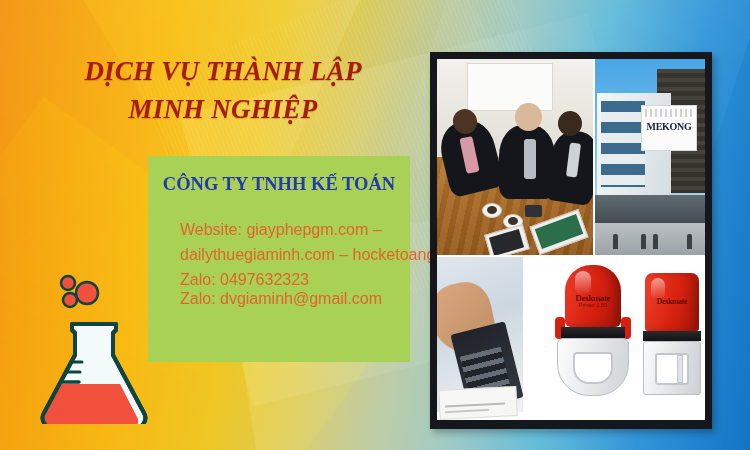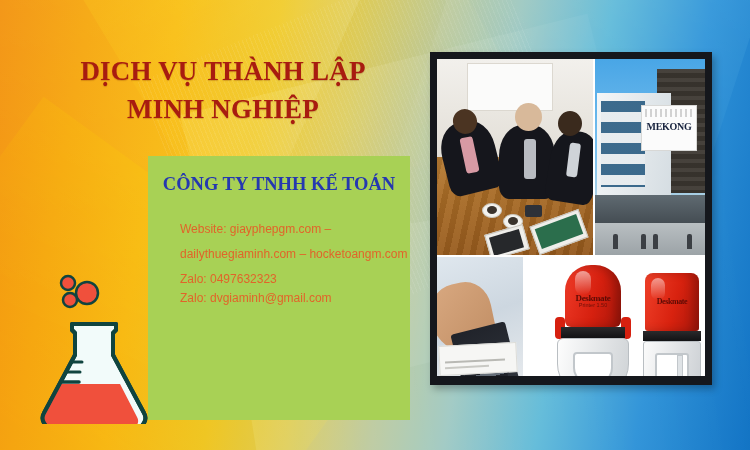--- a/index.html
+++ b/index.html
@@ -72,64 +72,65 @@
     position:absolute; left:28px; top:52px; width:390px;
     text-align:center;
     font-family:"Liberation Serif", serif;
     font-weight:bold;
     color:#a81c10;
     font-size:27px;
     line-height:38px;
     letter-spacing:.2px;
     text-shadow:0 1px 1px rgba(120,40,10,.25);
     white-space:nowrap;
+    font-style:italic;
   }
 
   
   .green-card {
     position:absolute; left:148px; top:156px;
-    width:262px; height:264px;
+    width:262px; height:206px;
     background:#a8d155;
     box-shadow:0 0 0 0 rgba(0,0,0,0);
   }
   .company-name {
     margin-top:16px;
     text-align:center;
     font-family:"Liberation Serif", serif;
     font-weight:bold;
     color:#2538b0;
     font-size:18.5px;
     line-height:24px;
     white-space:nowrap;
   }
   .contact {
     margin-top:24px;
     padding-left:32px;
     color:#e1642a;
   }
   .contact .sans {
     font-family:"Liberation Sans", sans-serif;
-    font-size:12px;
+    font-size:16px;
     line-height:19px;
     white-space:nowrap;
   }
   .contact .serif {
     font-family:"Liberation Serif", serif;
     font-size:14.5px;
     line-height:21px;
     white-space:nowrap;
   }
   .web-line { margin-bottom:6px; }
 
   
   .flask-wrap { position:absolute; left:36px; top:272px; width:116px; height:152px; }
 
   
   .collage {
-    position:absolute; left:430px; top:52px; width:282px; height:333px;
+    position:absolute; left:430px; top:52px; width:282px; height:377px;
     background:#15171c;
     padding:7px 7px 9px 7px;
     box-shadow:3px 4px 7px rgba(0,0,0,.28);
   }
   .collage-inner { position:relative; width:100%; height:100%; background:#fff; overflow:hidden; }
 
   .photo { position:absolute; overflow:hidden; }
 
   
   .ph-meeting { left:0; top:0; width:156px; height:196px;

